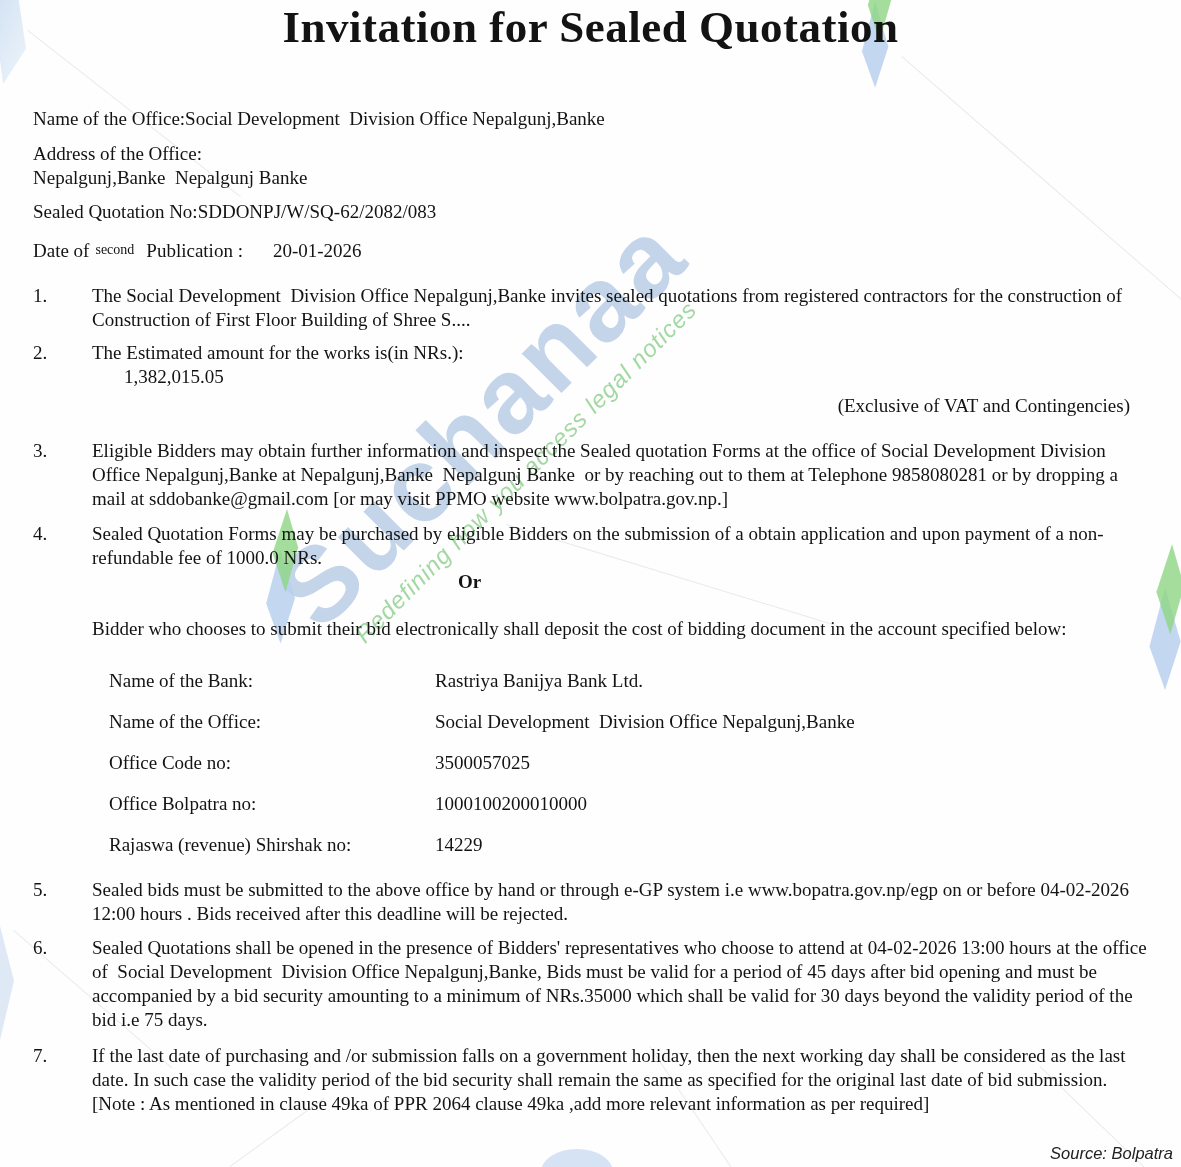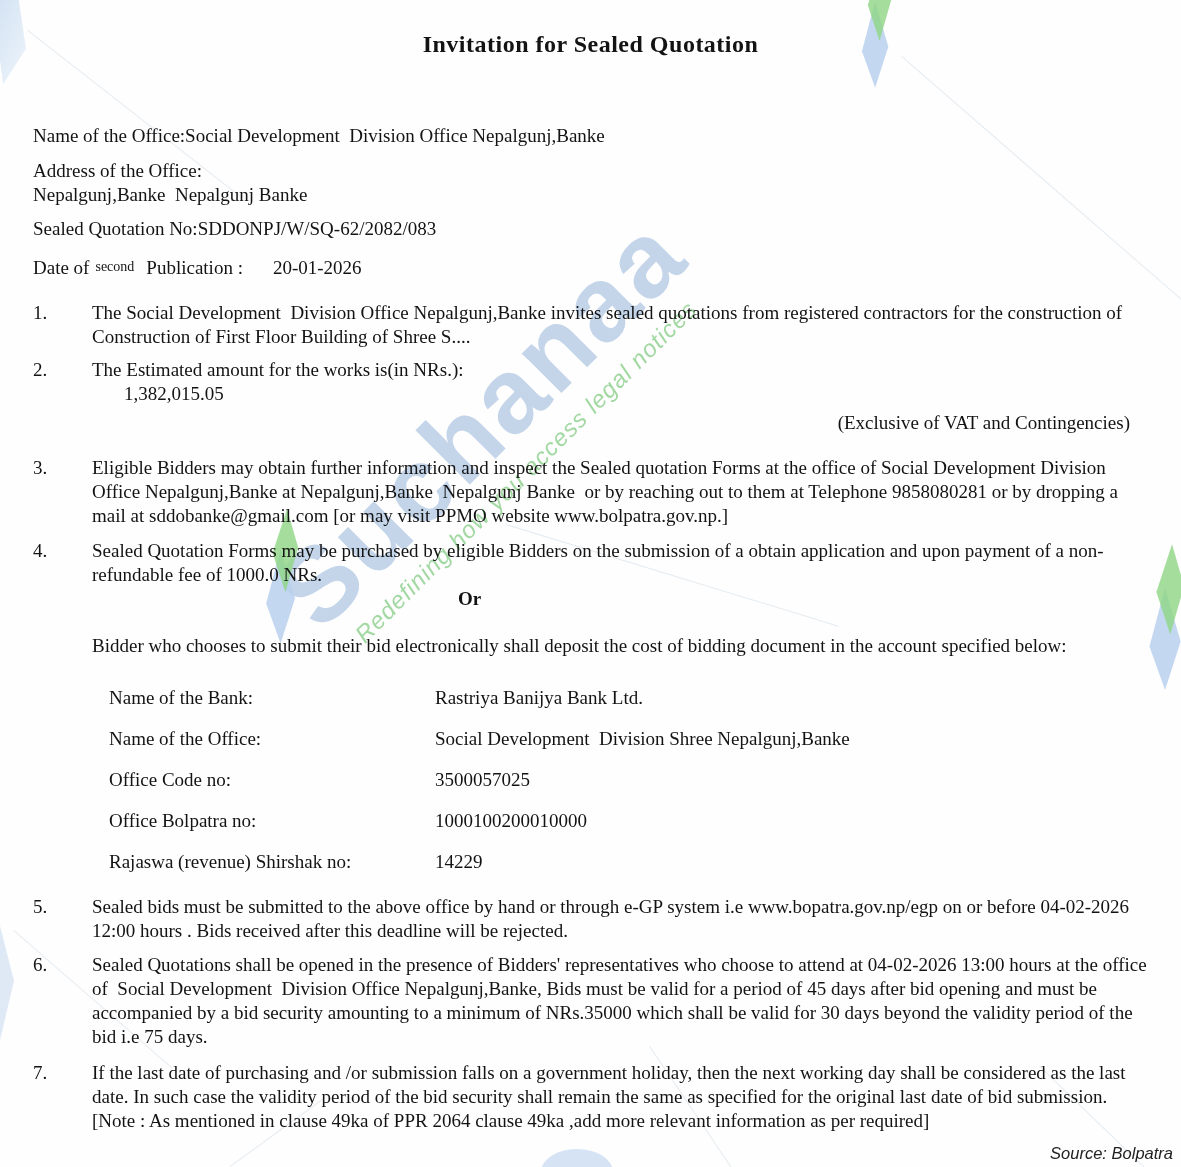--- a/index.html
+++ b/index.html
@@ -52,22 +52,22 @@
   .fline {
     position:absolute; height:1px; background:rgba(100,135,165,.16);
     transform-origin:0 0;
   }
 
   
   #content { position:absolute; inset:0; z-index:2; padding:0 33px; box-sizing:border-box; }
   .t { white-space:pre-wrap; }
 
   h1.title {
-    margin:0; padding-top:24px;
-    font-size:24px; line-height:41px; font-weight:bold;
+    margin:0; padding-top:7px;
+    font-size:45px; line-height:41px; font-weight:bold;
     text-align:center; letter-spacing:.5px;
   }
   .office-line { margin-top:59px; }
   .addr-label  { margin-top:11px; }
   .quot-line   { margin-top:10px; }
   .date-line   { margin-top:15px; }
   .date-line .second { position:relative; top:-3px; font-size:14px; margin-left:6px; }
   .date-line .publab { margin-left:12px; }
   .date-line .pubval { margin-left:30px; }
 
@@ -177,21 +177,21 @@
 
     <div class="bidder-line t">Bidder who chooses to submit their bid electronically shall deposit the cost of bidding document in the account specified below:</div>
 
     <div class="bank">
       <div class="bank-row">
         <span class="lbl t">Name of the Bank:</span>
         <span class="val t">Rastriya Banijya Bank Ltd.</span>
       </div>
       <div class="bank-row">
         <span class="lbl t">Name of the Office:</span>
-        <span class="val t">Social Development  Division Shree Nepalgunj,Banke</span>
+        <span class="val t">Social Development  Division Office Nepalgunj,Banke</span>
       </div>
       <div class="bank-row">
         <span class="lbl t">Office Code no:</span>
         <span class="val t">3500057025</span>
       </div>
       <div class="bank-row">
         <span class="lbl t">Office Bolpatra no:</span>
         <span class="val t">1000100200010000</span>
       </div>
       <div class="bank-row">

